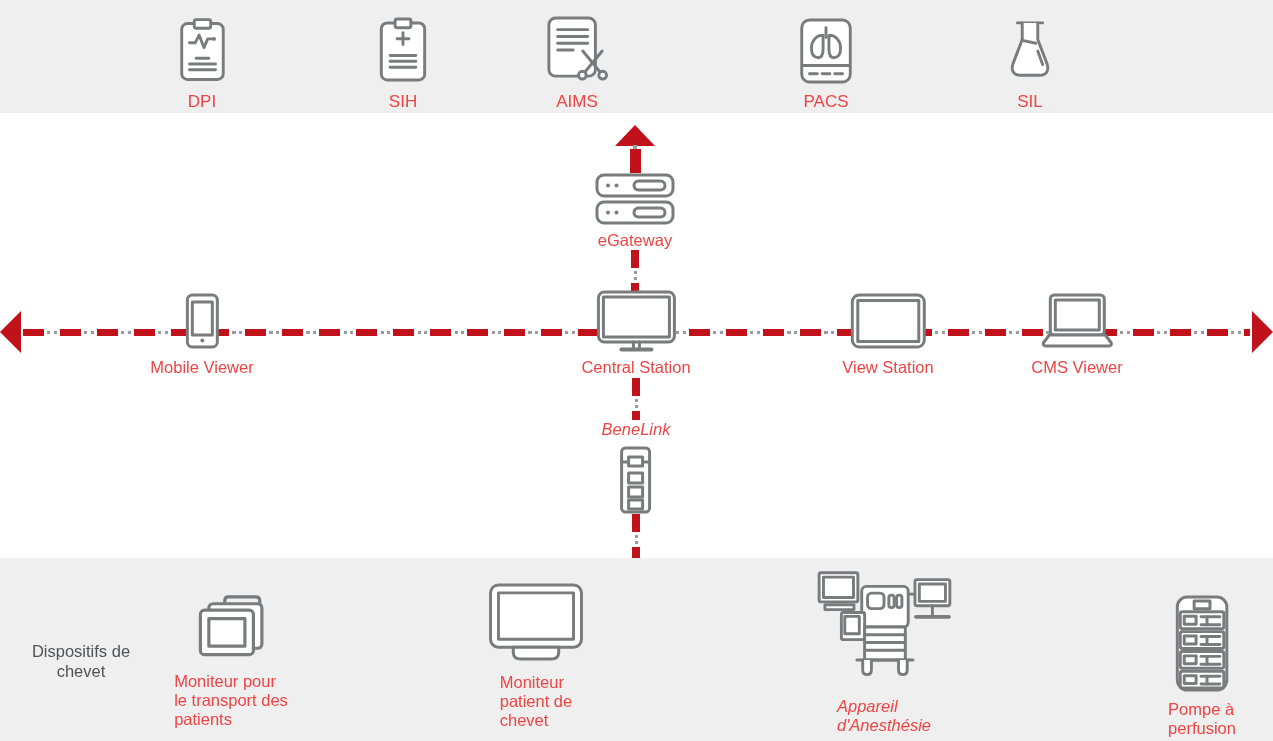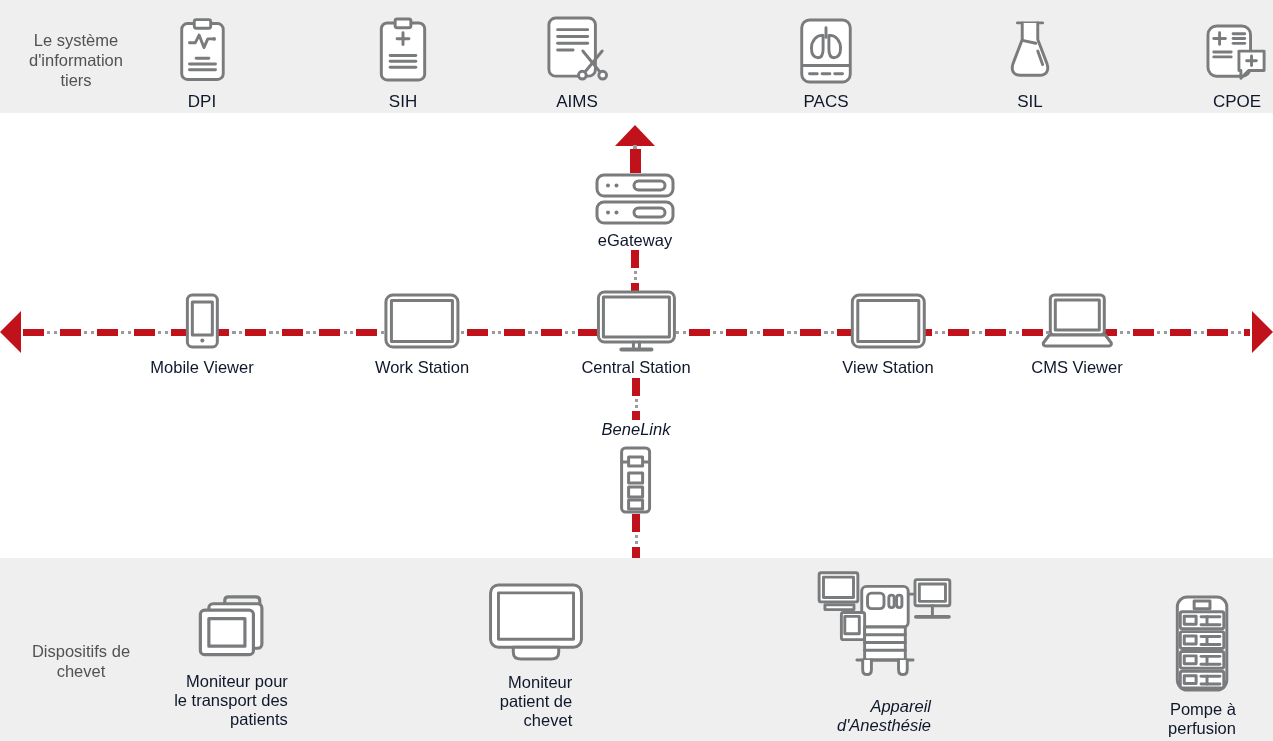--- a/index.html
+++ b/index.html
@@ -14,21 +14,21 @@
     position:absolute;text-align:center;white-space:pre-line;
     font-size:16.5px;line-height:1.22;color:#515254;
   }
   .node{
     position:absolute;display:flex;flex-direction:column;align-items:center;
     transform:translateX(-50%);
   }
   .icon-wrap{display:flex;align-items:flex-end;justify-content:center;}
   .mid .icon-wrap{align-items:center;height:64px;}
   .lbl{
-    font-size:16.5px;line-height:1.16;color:#0f172a;text-align:right;
+    font-size:16.5px;line-height:1.16;color:#ef4444;text-align:left;
     white-space:pre-line;
   }
   .top-sys .icon-wrap{height:74px;}
   .top-sys .lbl{margin-top:8px;font-size:17px;}
   .mid .lbl{margin-top:5px;}
   
   svg.ic{stroke:#7a7b7d;stroke-width:3;fill:none;stroke-linecap:round;stroke-linejoin:round;display:block;}
   
   .hline{
     position:absolute;height:7px;z-index:1;
@@ -57,23 +57,20 @@
   .node{z-index:2;}
 </style>
 </head>
 <body>
 
 <div id="stage">
 
   <div class="band" id="band-top"></div>
   <div class="band" id="band-bottom"></div>
 
-  <div class="band-title" style="left:8px;top:30px;width:136px;">Le système
-d'information
-tiers</div>
   <div class="band-title" style="left:16px;top:641px;width:130px;">Dispositifs de
 chevet</div>
 
   <div class="hline" style="left:23px;top:329px;width:1227px;"></div>
   <div class="tri" id="arrow-left"></div>
   <div class="tri" id="arrow-right"></div>
 
   <div class="tri" id="arrow-up-head"></div>
   <div id="arrow-up-shaft"></div>
   <div class="gdot" style="left:633px;top:145px;"></div>
@@ -149,38 +146,20 @@
       <svg class="ic" width="50" height="64" viewBox="0 0 50 66">
         <line x1="12" y1="3" x2="38" y2="3"></line>
         <path d="M17,3 L17,20 L7.5,45 C5.5,51 7,57 15,57 L35,57 C43,57 44.5,51 42.5,45 L33,20 L33,3" fill="#fff"></path>
         <line x1="17" y1="21" x2="31" y2="24"></line>
         <line x1="33" y1="32" x2="38" y2="46"></line>
       </svg>
     </div>
     <div class="lbl">SIL</div>
   </div>
 
-  <div class="node top-sys" style="left:1237px;top:10px;">
-    <div class="icon-wrap">
-      <svg class="ic" width="62" height="60" viewBox="0 0 64 62">
-        <rect x="2" y="2" width="44" height="52" rx="9" fill="#fff"></rect>
-        <line x1="14" y1="9" x2="14" y2="21"></line>
-        <line x1="8" y1="15" x2="20" y2="15"></line>
-        <line x1="28" y1="10" x2="40" y2="10"></line>
-        <line x1="28" y1="15" x2="40" y2="15"></line>
-        <line x1="28" y1="20" x2="40" y2="20"></line>
-        <line x1="8" y1="29" x2="26" y2="29"></line>
-        <line x1="8" y1="34" x2="26" y2="34"></line>
-        <path d="M34,28 H60 V48 H44 L36,56 V48 H34 Z" fill="#fff"></path>
-        <line x1="47" y1="33" x2="47" y2="43"></line>
-        <line x1="42" y1="38" x2="52" y2="38"></line>
-      </svg>
-    </div>
-    <div class="lbl">CPOE</div>
-  </div>
 
   <div class="node" style="left:635px;top:173px;">
     <div class="icon-wrap">
       <svg class="ic" width="80" height="52" viewBox="0 0 80 52">
         <rect x="2" y="2" width="76" height="21" rx="7" fill="#fff"></rect>
         <rect x="2" y="29" width="76" height="21" rx="7" fill="#fff"></rect>
         <circle cx="13" cy="12.5" r="2" fill="#7a7b7d" stroke="none"></circle>
         <circle cx="21.5" cy="12.5" r="2" fill="#7a7b7d" stroke="none"></circle>
         <rect x="39" y="8" width="31" height="9" rx="4.5"></rect>
         <circle cx="13" cy="39.5" r="2" fill="#7a7b7d" stroke="none"></circle>
@@ -195,29 +174,20 @@
     <div class="icon-wrap">
       <svg class="ic" width="34" height="56" viewBox="0 0 34 56">
         <rect x="2" y="2" width="30" height="52" rx="5" fill="#fff"></rect>
         <rect x="7" y="9" width="20" height="33" fill="#fff"></rect>
         <circle cx="17" cy="47.5" r="2" fill="#7a7b7d" stroke="none"></circle>
       </svg>
     </div>
     <div class="lbl">Mobile Viewer</div>
   </div>
 
-  <div class="node mid" style="left:422px;top:289px;">
-    <div class="icon-wrap">
-      <svg class="ic" width="76" height="56" viewBox="0 0 76 56">
-        <rect x="2" y="2" width="72" height="52" rx="7" fill="#fff"></rect>
-        <rect x="7.5" y="7.5" width="61" height="41" fill="#fff"></rect>
-      </svg>
-    </div>
-    <div class="lbl">Work Station</div>
-  </div>
 
   <div class="node mid" style="left:636px;top:289px;">
     <div class="icon-wrap">
       <svg class="ic" width="80" height="63" viewBox="0 0 80 63">
         <rect x="2" y="2" width="76" height="50" rx="6" fill="#fff"></rect>
         <rect x="7" y="7" width="66" height="40" fill="#fff"></rect>
         <line x1="37" y1="52" x2="37" y2="57"></line>
         <line x1="43" y1="52" x2="43" y2="57"></line>
         <line x1="25" y1="59.5" x2="55" y2="59.5" stroke-width="4"></line>
       </svg>

